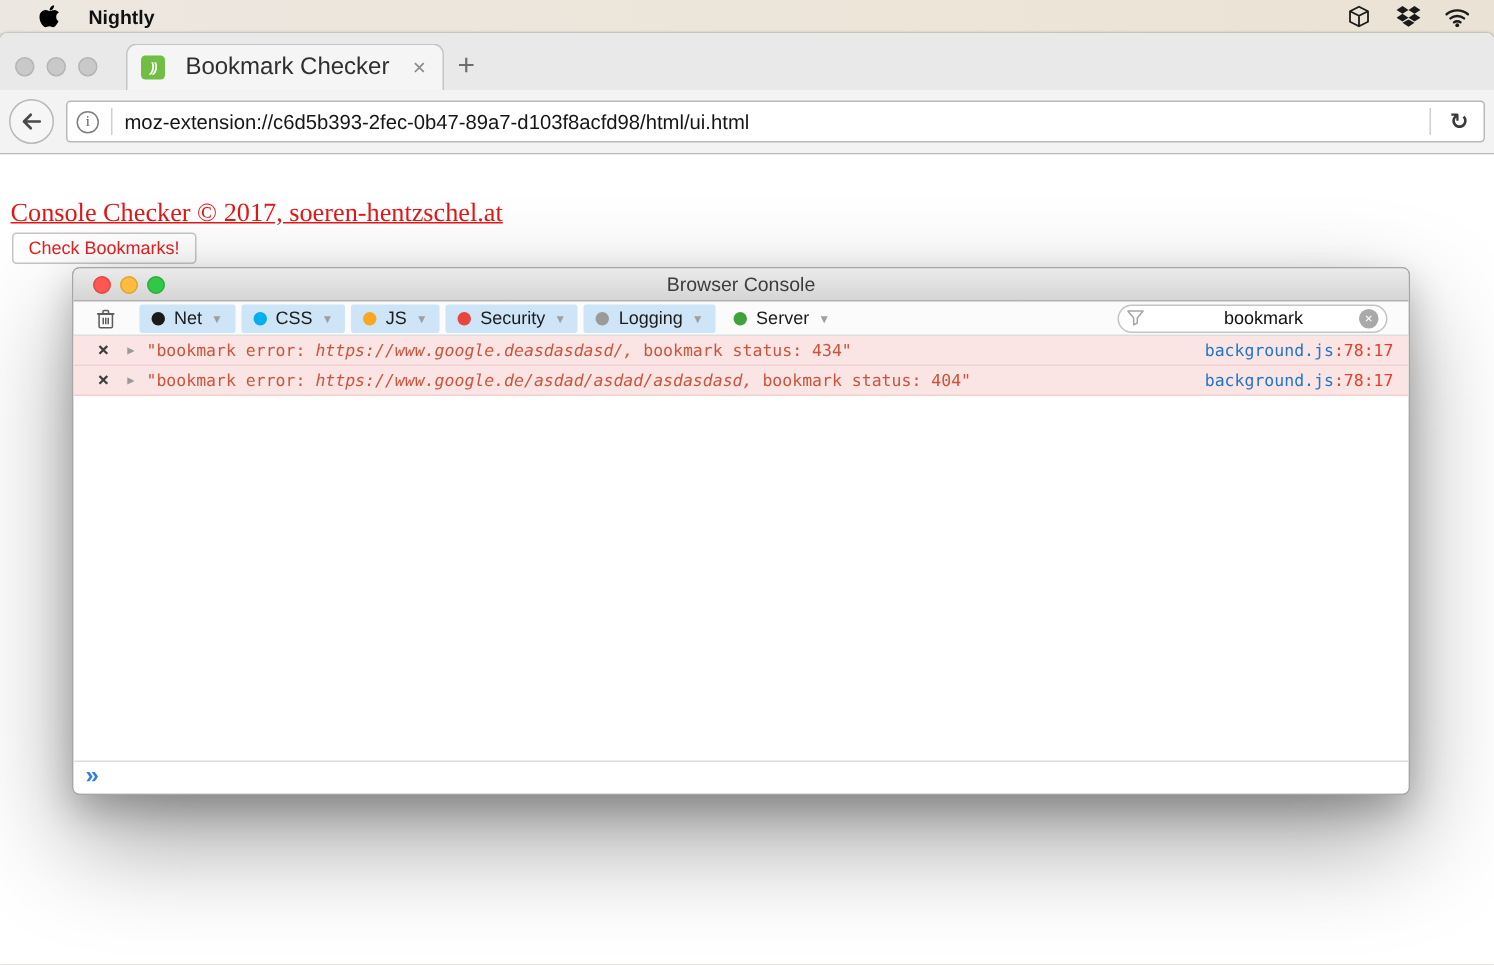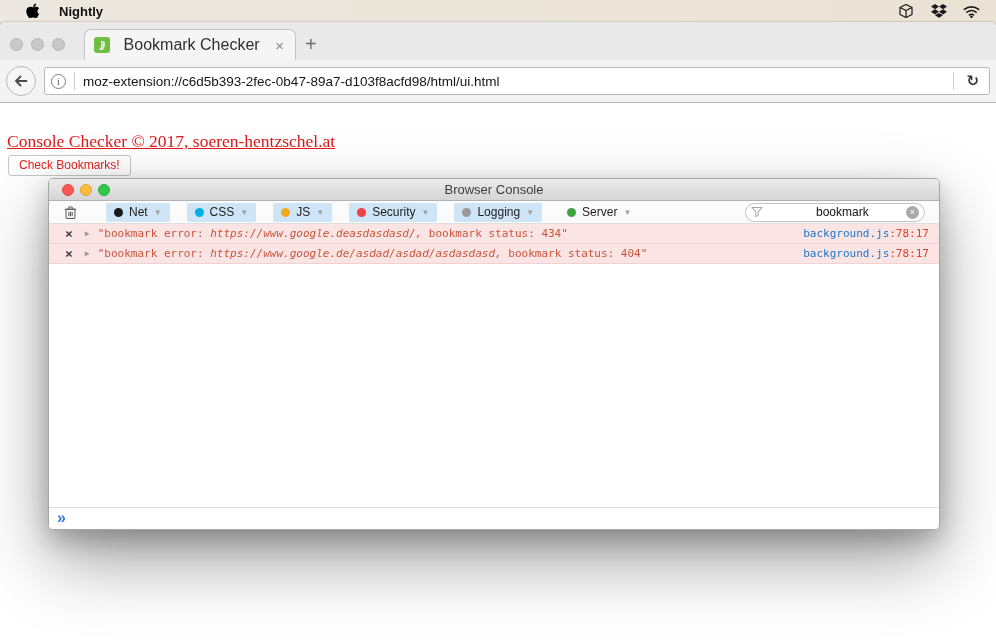--- a/index.html
+++ b/index.html
@@ -68,21 +68,21 @@
   .c-titlebar { height:22px; background:linear-gradient(#ebebeb,#d5d5d5); border-bottom:1px solid #b2b2b2;
     position:relative; display:flex; align-items:center; flex:0 0 auto; }
   .c-lights { display:flex; gap:6px; margin-left:13px; }
   .c-light { width:12px; height:12px; border-radius:50%; }
   .c-light.r { background:#fc5753; border:1px solid #e14640; }
   .c-light.y { background:#fdbc40; border:1px solid #e0a433; }
   .c-light.g { background:#33c748; border:1px solid #2aad3c; }
   .c-title { position:absolute; left:0; right:0; text-align:center; font-size:13px; color:#3c3c3c; }
 
   .c-toolbar { height:23px; background:#fbfbfb; border-bottom:1px solid #dedede;
-    display:flex; align-items:center; padding:0 8px; gap:17px; flex:0 0 auto; }
+    display:flex; align-items:center; padding:0 8px; gap:4px; flex:0 0 auto; }
   .trash-btn { width:26px; display:flex; align-items:center; justify-content:center; margin-right:6px; }
   .fbtn { height:19px; display:flex; align-items:center; gap:6px; padding:0 8px; border-radius:2px;
     font-size:12px; color:#1c1c1c; }
   .fbtn.on { background:#cde5f7; }
   .dot { width:9px; height:9px; border-radius:50%; flex:0 0 auto; }
   .caret { font-size:8px; color:#9f9f9f; }
   .c-search { margin-left:auto; margin-right:6px; width:180px; height:19px; background:#fff;
     border:1px solid #c3c3c3; border-radius:10px; display:flex; align-items:center; padding:0 5px; }
   .c-search input { border:none; outline:none; flex:1; font-size:12px; color:#111; min-width:0;
     font-family:"Liberation Sans",sans-serif;padding-left:48px; }

